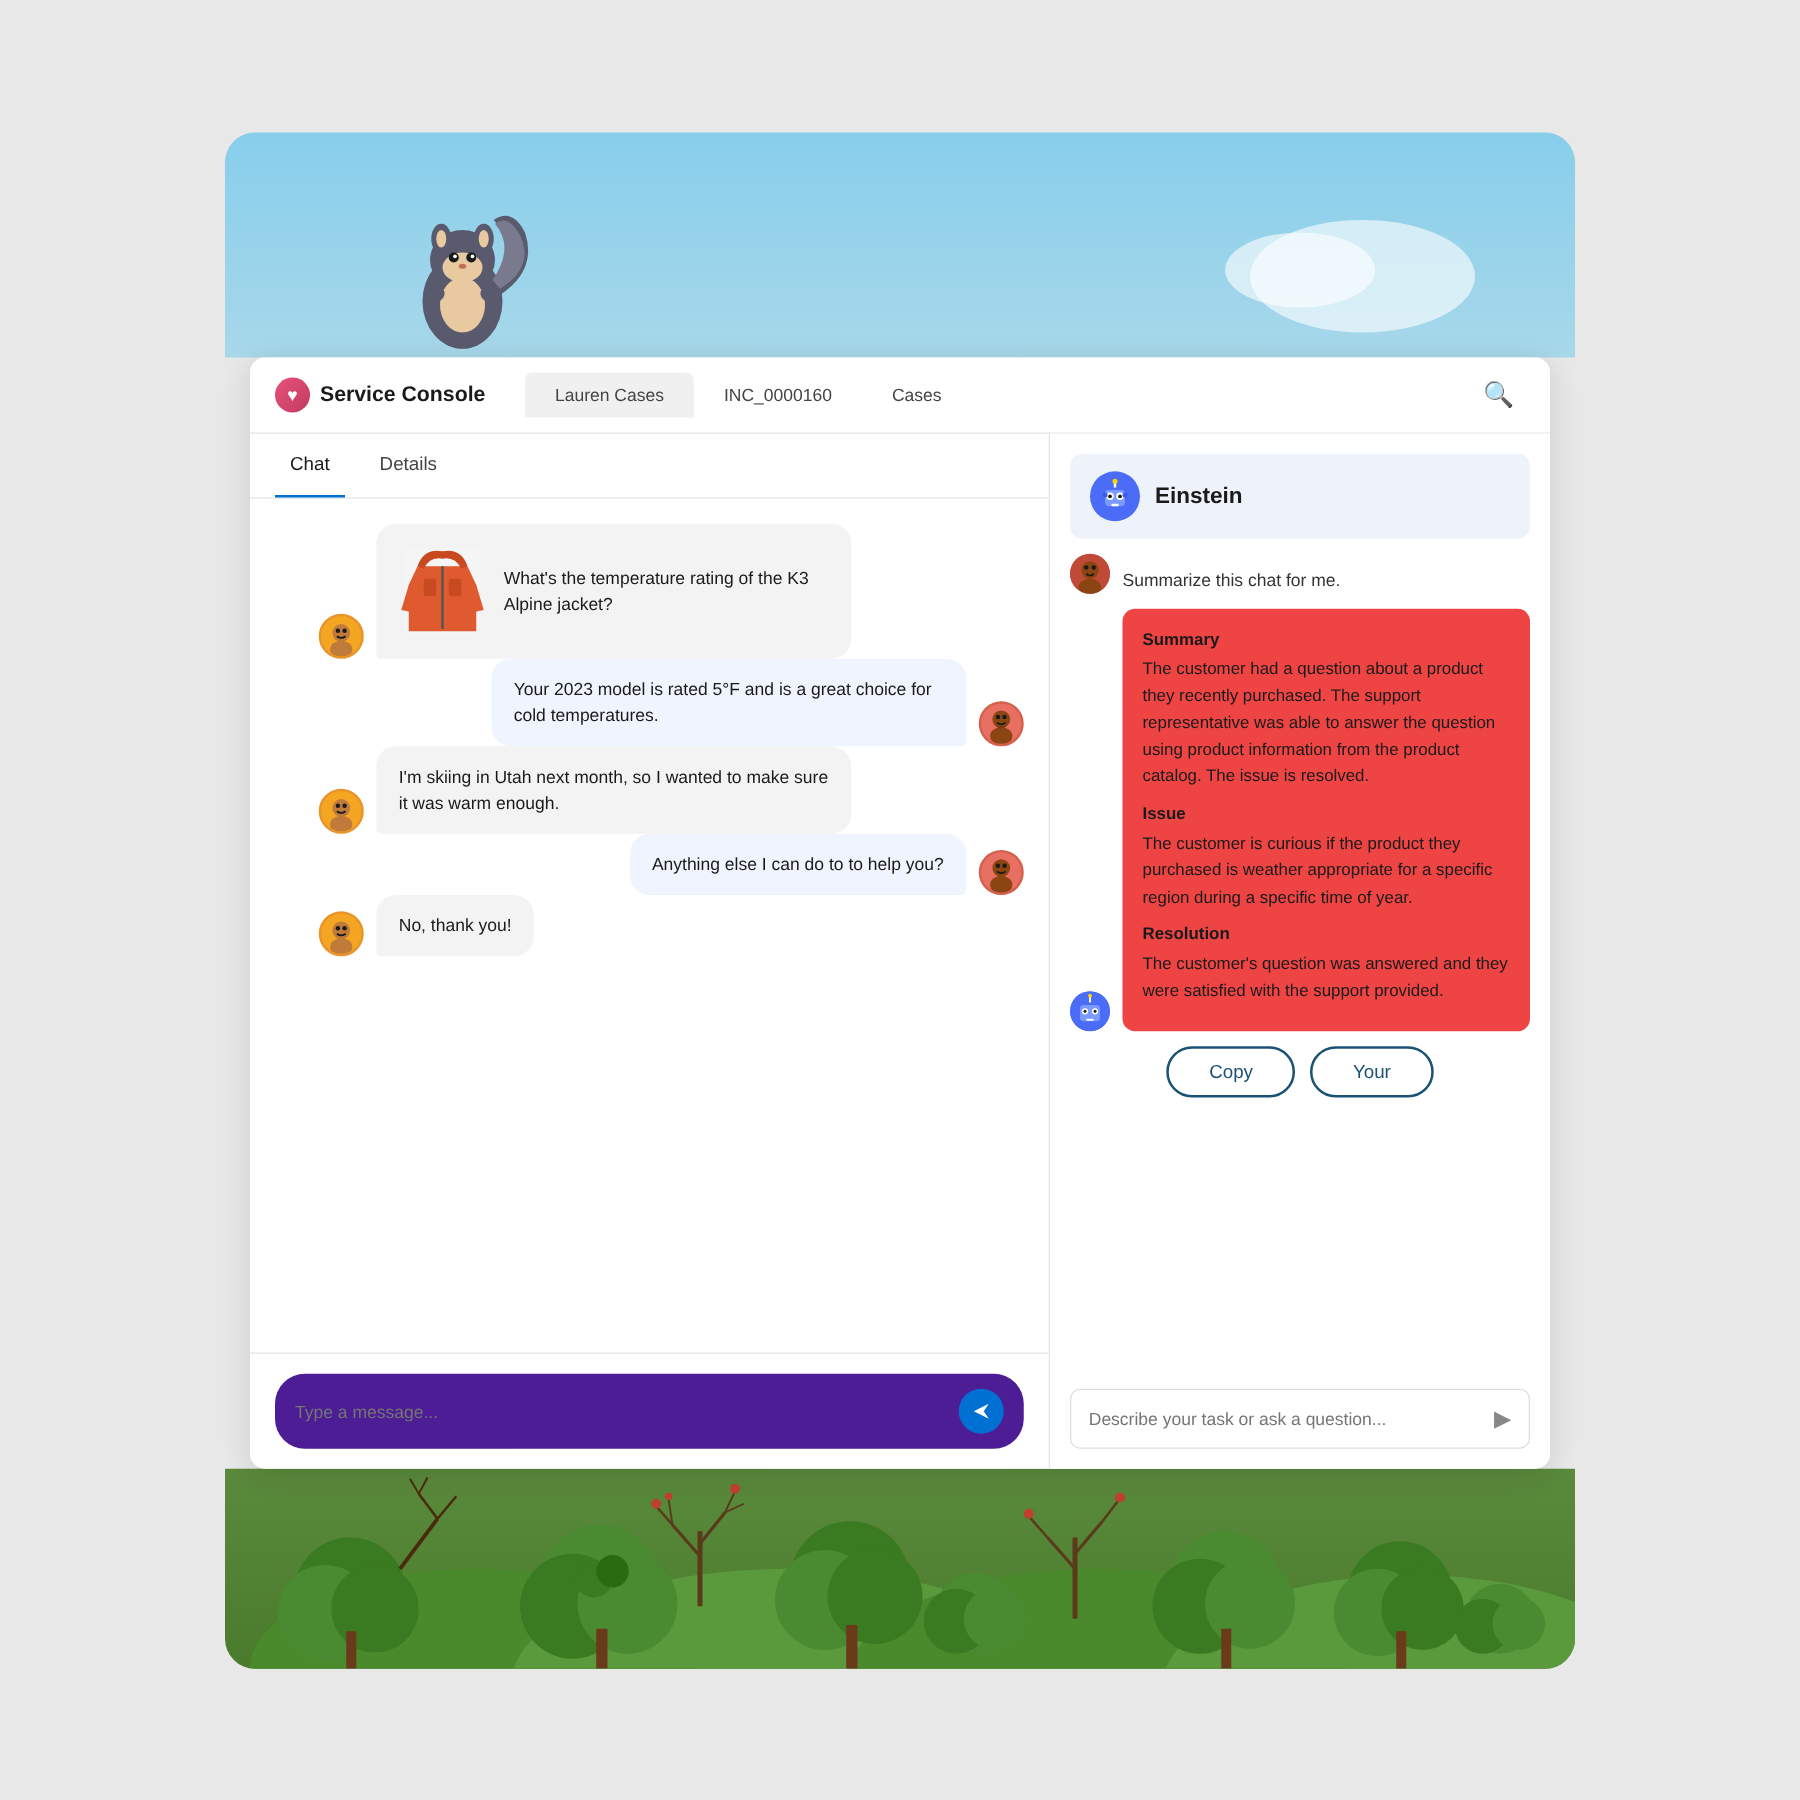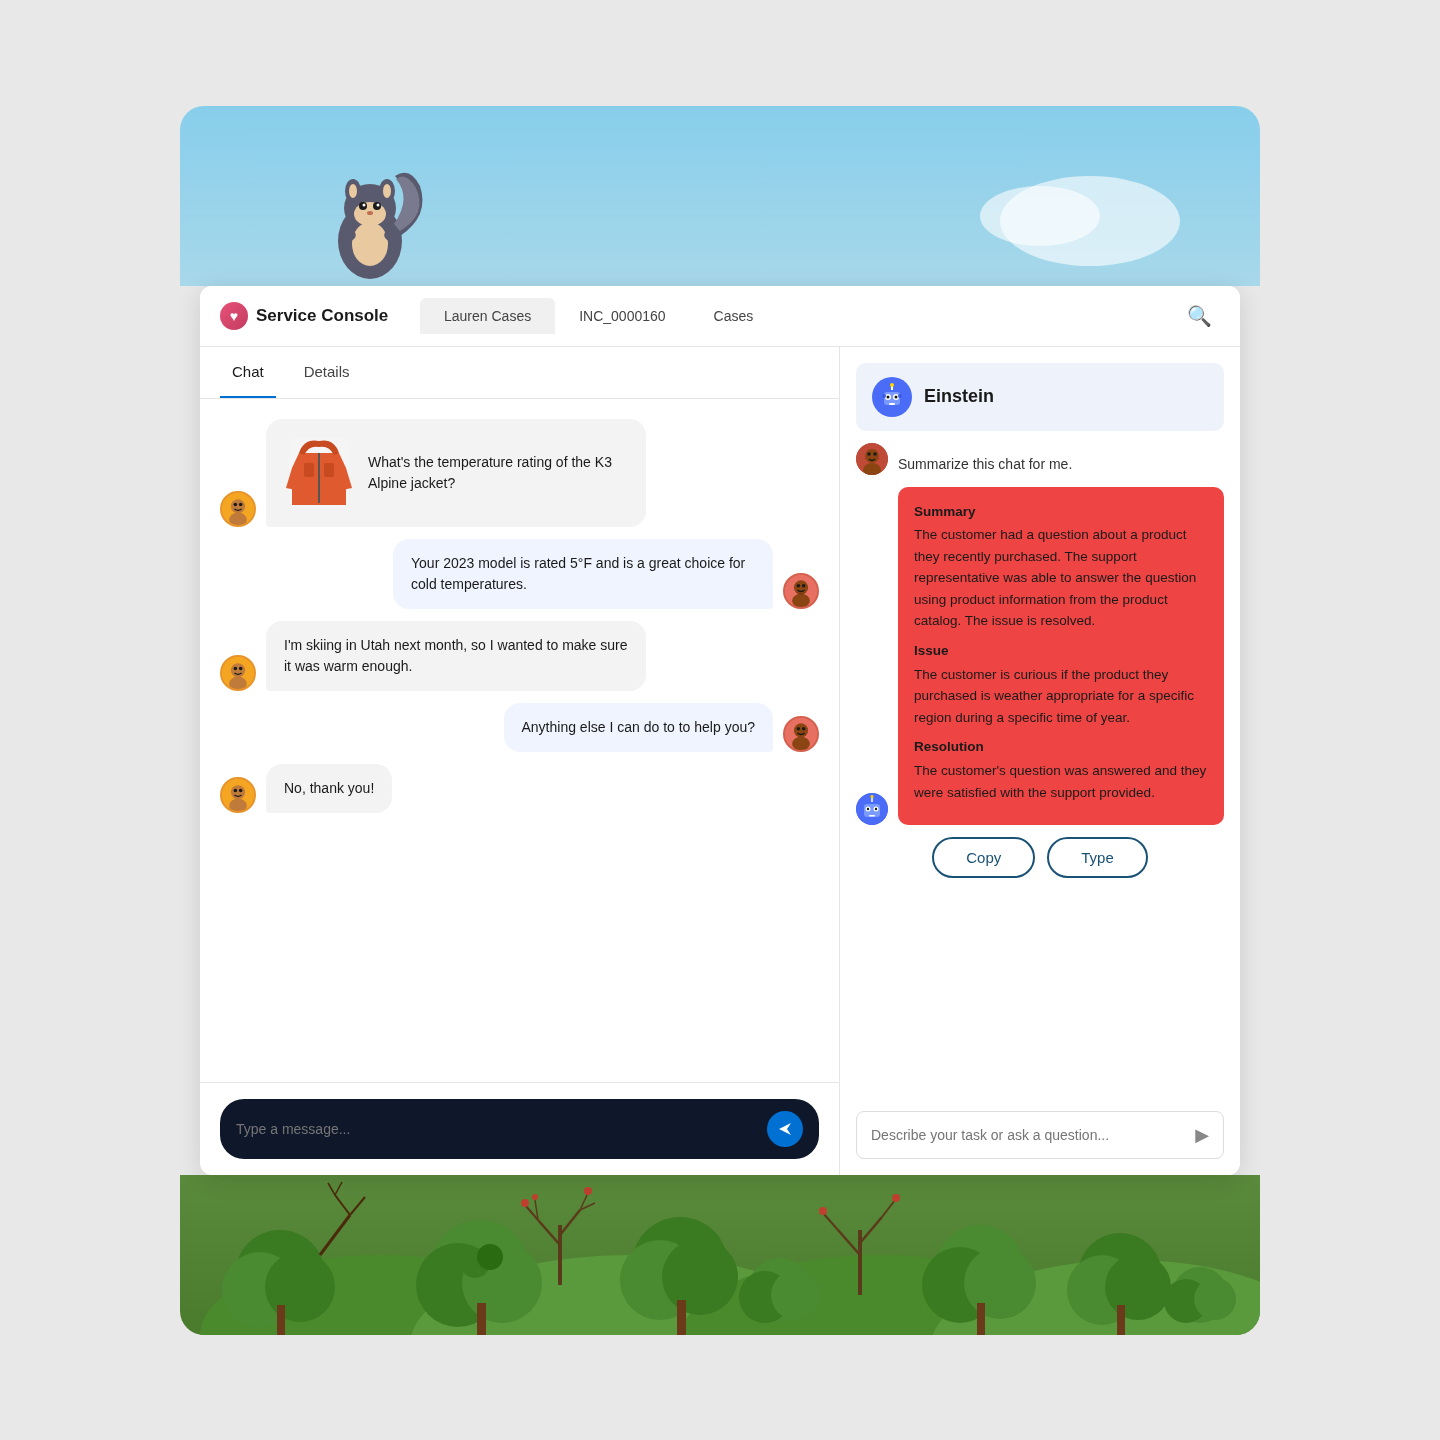--- a/index.html
+++ b/index.html
@@ -164,21 +164,21 @@
       color: #1a1a1a;
       border-bottom: 2px solid #0070d2;
     }
 
     .chat-messages {
       flex: 1;
       overflow-y: auto;
       padding: 20px;
       display: flex;
       flex-direction: column;
-      gap: 12px;
+      margin-left: 35px;
     }
 
     .message-row {
       display: flex;
       align-items: flex-end;
       gap: 10px;
     }
 
     .message-row.customer {
       justify-content: flex-start;
@@ -243,21 +243,21 @@
 
     
     .chat-input-area {
       padding: 16px 20px;
       border-top: 1px solid #e5e5e5;
     }
 
     .chat-input-wrapper {
       display: flex;
       align-items: center;
-      background: #0f172a;
+      background: #4c1d95;
       border-radius: 24px;
       padding: 12px 16px;
       gap: 10px;
     }
 
     .chat-input {
       flex: 1;
       border: none;
       background: transparent;
       font-size: 14px;
@@ -652,21 +652,21 @@
             <p>The customer had a question about a product they recently purchased. The support representative was able to answer the question using product information from the product catalog. The issue is resolved.</p>
             <span class="section-title">Issue</span>
             <p>The customer is curious if the product they purchased is weather appropriate for a specific region during a specific time of year.</p>
             <span class="section-title">Resolution</span>
             <p>The customer's question was answered and they were satisfied with the support provided.</p>
           </div>
         </div>
 
         <div class="action-buttons">
           <button class="action-btn">Copy</button>
-          <button class="action-btn">Type</button>
+          <button class="action-btn">Your</button>
         </div>
 
         <div class="einstein-input-area">
           <div class="einstein-input-wrapper">
             <input class="einstein-input" type="text" placeholder="Describe your task or ask a question..." style="">
             <span class="einstein-send">▶</span>
           </div>
         </div>
       </div>
 

